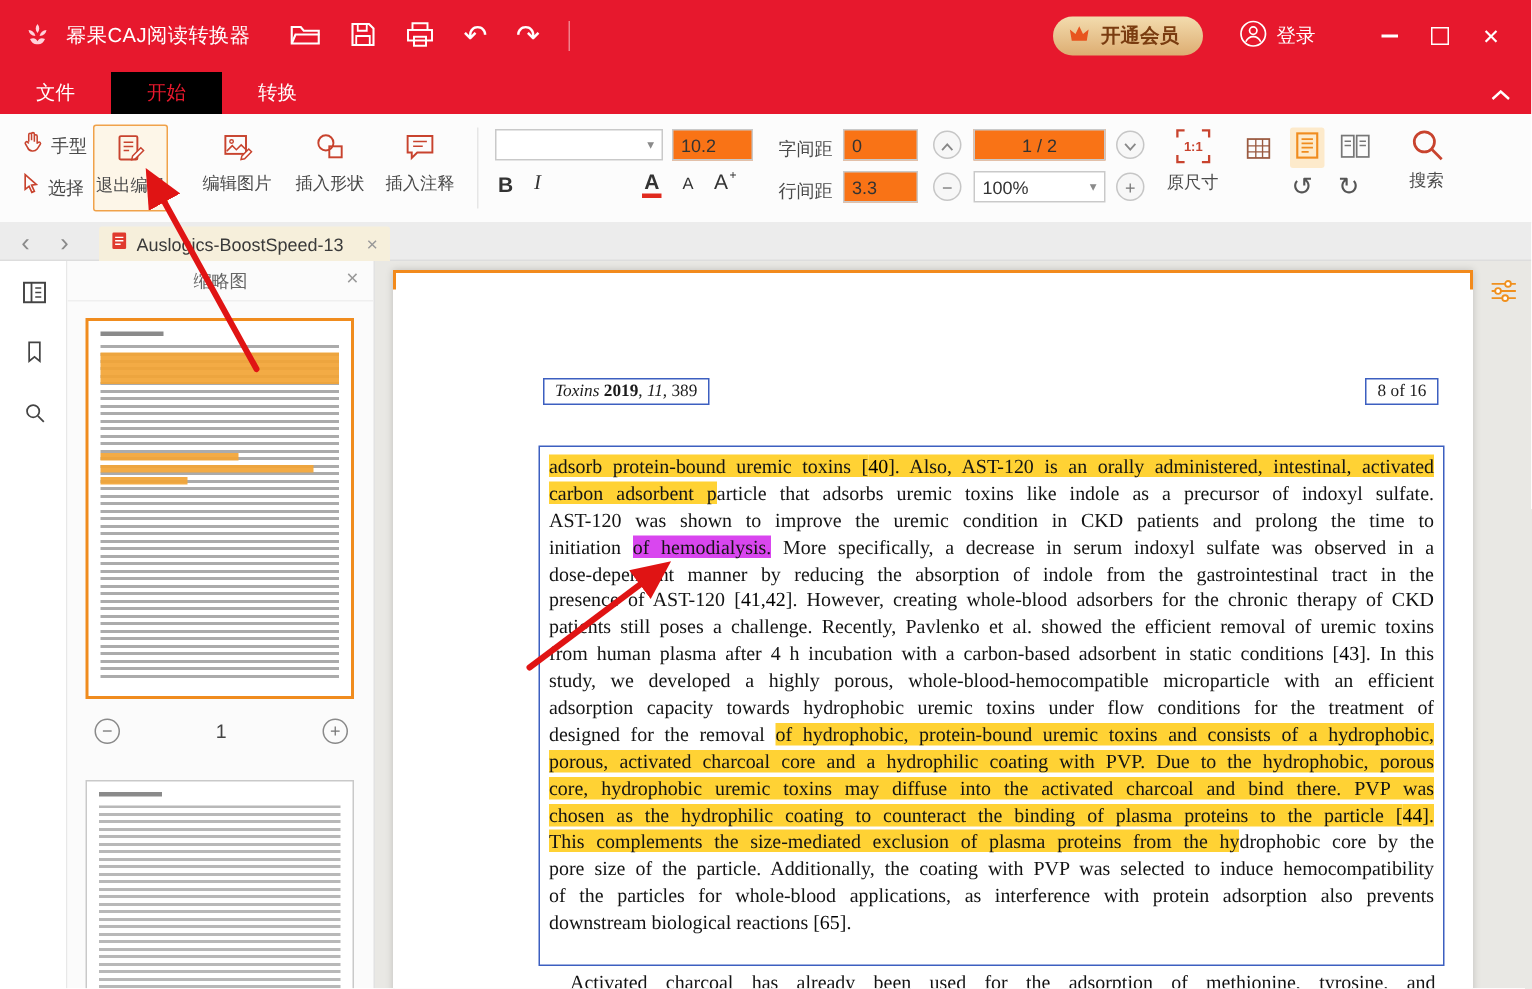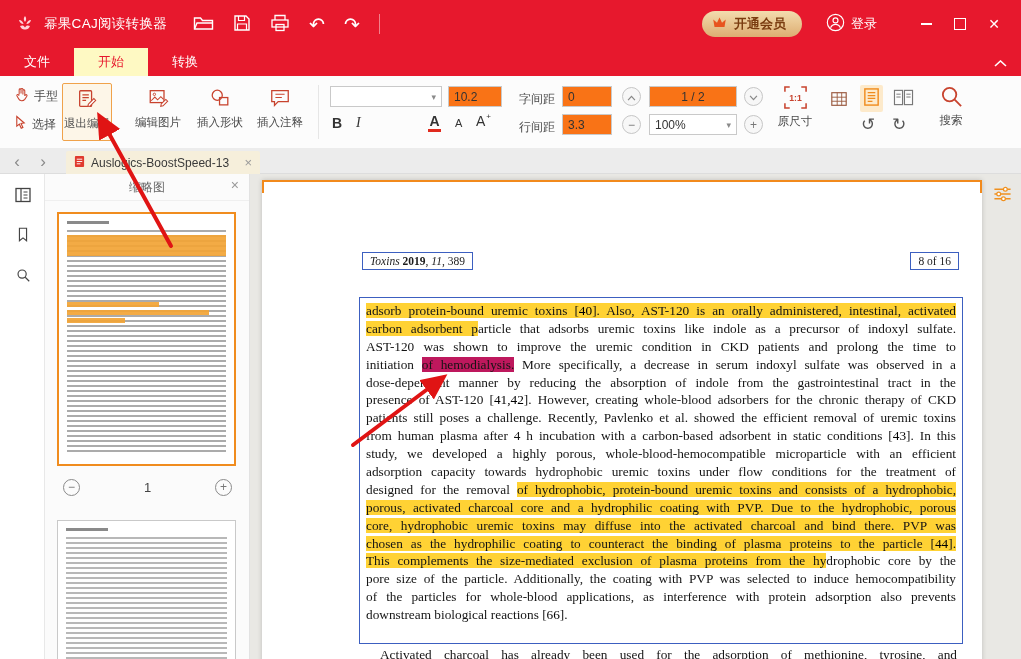--- a/index.html
+++ b/index.html
@@ -20,21 +20,21 @@
   .login-btn{background:none;border:none;color:#fff;font-size:13px;display:flex;align-items:center;gap:6px;margin-left:18px;cursor:pointer;}
   .win-btns{display:flex;align-items:center;margin-left:26px;margin-right:10px;}
   .win-btn{width:34px;height:48px;background:none;border:none;display:flex;align-items:center;justify-content:center;cursor:pointer;color:#fff;}
   .min-glyph{width:11px;height:2px;background:#fff;}
   .max-glyph{width:10px;height:10px;border:1.4px solid #fff;}
   .close-glyph{font-size:14px;color:#fff;}
 
   
   .menubar{position:absolute;left:0;top:48px;width:100%;height:28px;background:#e7182d;display:flex;align-items:stretch;}
   .menu-tab{min-width:44px;padding:0 15px;display:flex;align-items:center;justify-content:center;color:#fff;font-size:13px;cursor:pointer;}
-  .menu-tab.active{background:#fef9c3;color:#e7182d;}
+  .menu-tab.active{background:#000000;color:#e7182d;}
   .ribbon-collapse{position:absolute;right:8px;top:0;height:28px;width:26px;background:none;border:none;display:flex;align-items:center;justify-content:center;cursor:pointer;}
 
   
   .ribbon{position:absolute;left:0;top:76px;width:100%;height:72px;background:#fcfcfc;border-bottom:1px solid #e2e2e2;}
   .rb-small{position:absolute;display:flex;align-items:center;gap:5px;cursor:pointer;}
   .rb-small-label{font-size:12px;color:#4a4a4a;}
   .rb-big{position:absolute;display:flex;flex-direction:column;align-items:center;cursor:pointer;}
   .rb-big .ic{height:30px;display:flex;align-items:center;justify-content:flex-start;}
   .rb-big-label{font-size:11.5px;color:#4a4a4a;margin-top:2px;white-space:nowrap;}
   .rb-big.selected{border:1px solid #f0a24a;background:#fdf6e8;border-radius:2px;}
@@ -87,21 +87,21 @@
   .hdr-box{position:absolute;border:1px solid #3c5fc0;padding:2px 7px;font-family:"Liberation Serif","DejaVu Serif",serif;font-size:11.5px;color:#1c1c1c;background:#fff;white-space:nowrap;}
   .it{font-style:italic;}
   .bd{font-weight:bold;}
 
   .textbox{position:absolute;left:97px;top:117px;width:604px;height:347px;border:1px solid #3c5fc0;box-sizing:border-box;padding:4px 6px 0;overflow:hidden;}
   .doc-line{font-family:"Liberation Serif","DejaVu Serif",serif;font-size:13.3px;height:17.9px;line-height:17.9px;color:#141414;white-space:nowrap;overflow:hidden;text-align:justify;text-align-last:justify;}
   .doc-line.no-just{text-align:left;text-align-last:auto;}
   .para2{position:absolute;left:103px;top:466px;width:592px;}
   .para2 .doc-line{text-indent:15px;}
   .hl-y{background:#ffd234;}
-  .hl-o{background:#be185d;}
+  .hl-o{background:#d946ef;}
   .cite{color:#000000;}
 
   .watermark{position:absolute;left:891px;top:599px;font-size:21px;font-weight:bold;color:#ababab;opacity:.62;letter-spacing:1px;z-index:40;white-space:nowrap;}
   .arrows{position:absolute;left:0;top:0;z-index:100;pointer-events:none;}
 </style>
 </head>
 <body>
 
 <div class="app">
 
@@ -416,21 +416,21 @@
               <div class="doc-line"><span>from human plasma after 4 h incubation with a carbon-based adsorbent in static conditions [</span><span class="cite">43</span><span>]. In this</span></div>
               <div class="doc-line"><span>study, we developed a highly porous, whole-blood-hemocompatible microparticle with an efficient</span></div>
               <div class="doc-line"><span>adsorption capacity towards hydrophobic uremic toxins under flow conditions for the treatment of</span></div>
               <div class="doc-line"><span>designed for the removal </span><span class="hl-y">of hydrophobic, protein-bound uremic toxins and consists of a hydrophobic,</span></div>
               <div class="doc-line"><span class="hl-y">porous, activated charcoal core and a hydrophilic coating with PVP. Due to the hydrophobic, porous</span></div>
               <div class="doc-line"><span class="hl-y">core, hydrophobic uremic toxins may diffuse into the activated charcoal and bind there.  PVP was</span></div>
               <div class="doc-line"><span class="hl-y">chosen as the hydrophilic coating to counteract the binding of plasma proteins to the particle [</span><span class="hl-y cite">44</span><span class="hl-y">].</span></div>
               <div class="doc-line"><span class="hl-y">This complements the size-mediated exclusion of plasma proteins from the hy</span><span>drophobic core by the</span></div>
               <div class="doc-line"><span>pore size of the particle. Additionally, the coating with PVP was selected to induce hemocompatibility</span></div>
               <div class="doc-line"><span>of the particles for whole-blood applications, as interference with protein adsorption also prevents</span></div>
-              <div class="doc-line no-just"><span>downstream biological reactions [</span><span class="cite">66</span><span>].</span></div>
+              <div class="doc-line no-just"><span>downstream biological reactions [</span><span class="cite">65</span><span>].</span></div>
             </div>
         </div>
         <div class="para2" id="doc-next">
             <div class="doc-line"><span>Activated charcoal has already been used for the adsorption of methionine, tyrosine, and</span></div>
           </div>
       </div>
 
       <button class="adjust-btn">
         <span><svg width="19" height="16" viewBox="0 0 20 16">
               <path d="M1.5 3h17M1.5 8h17M1.5 13h17" stroke="#f0901e" stroke-width="1.4"></path>

